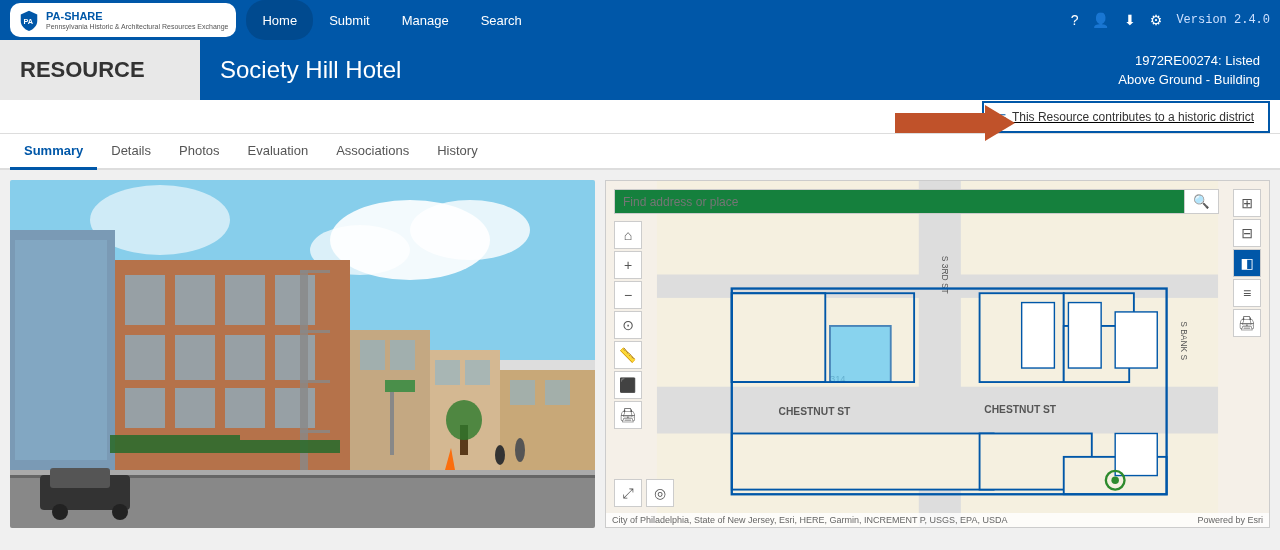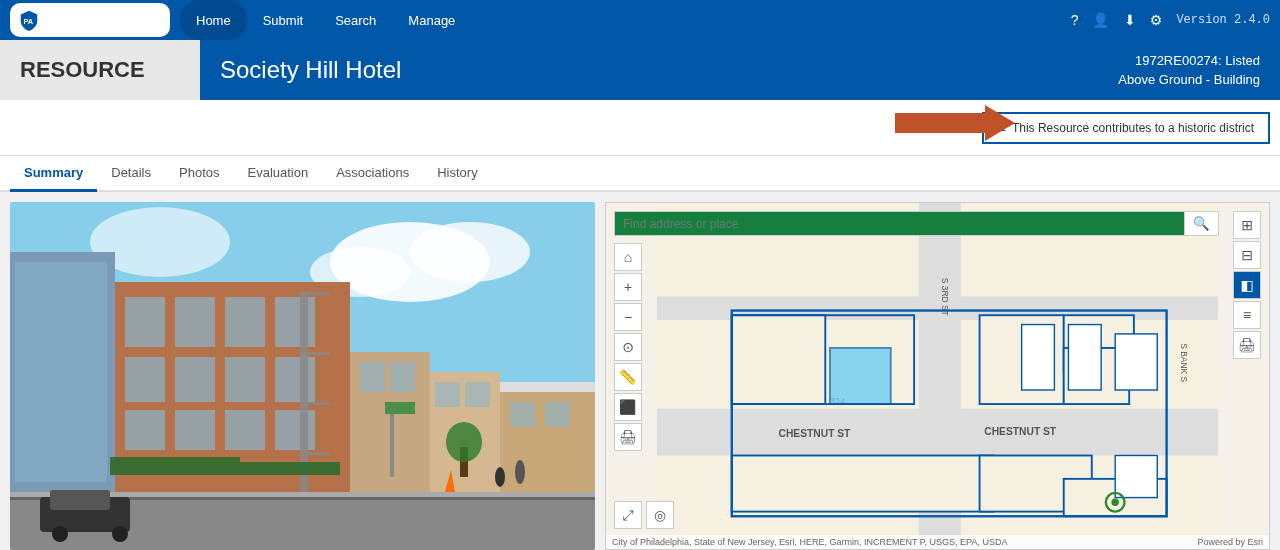--- a/index.html
+++ b/index.html
@@ -111,21 +111,22 @@
 
     
     .action-row {
       display: flex;
       align-items: center;
       justify-content: flex-end;
       padding: 6px 10px;
       background: white;
       border-bottom: 1px solid #ddd;
       position: relative;
-      height: 56px;
+      height: 34px;
+      text-decoration: underline;
     }
     .arrow-indicator {
       position: absolute;
       right: 280px;
       top: 50%;
       transform: translateY(-50%);
       display: flex;
       align-items: center;
     }
     .contributes-btn {
@@ -265,26 +266,30 @@
   </style>
 </head>
 <body>
 
 <div class="top-nav">
   <div class="logo-area">
     <svg class="logo-shield" viewBox="0 0 24 24">
       <path d="M12 2 L3 6 L3 13 C3 18 7 22 12 24 C17 22 21 18 21 13 L21 6 Z" fill="#0057a8"></path>
       <text x="6" y="16" font-size="8" fill="white" font-weight="bold">PA</text>
     </svg>
+    <div>
+      <div class="logo-text">PA-SHARE</div>
+      <div class="logo-subtext">Pennsylvania Historic &amp; Architectural Resources Exchange</div>
+    </div>
   </div>
   <div class="nav-links">
     <a class="nav-link active">Home</a>
     <a class="nav-link">Submit</a>
+    <a class="nav-link">Manage</a>
     <a class="nav-link">Search</a>
-    <a class="nav-link">Manage</a>
   </div>
   <div class="nav-right">
     <span>?</span>
     <span>👤</span>
     <span>⬇</span>
     <span>⚙</span>
     <span class="version-text">Version 2.4.0</span>
   </div>
 </div>
 

